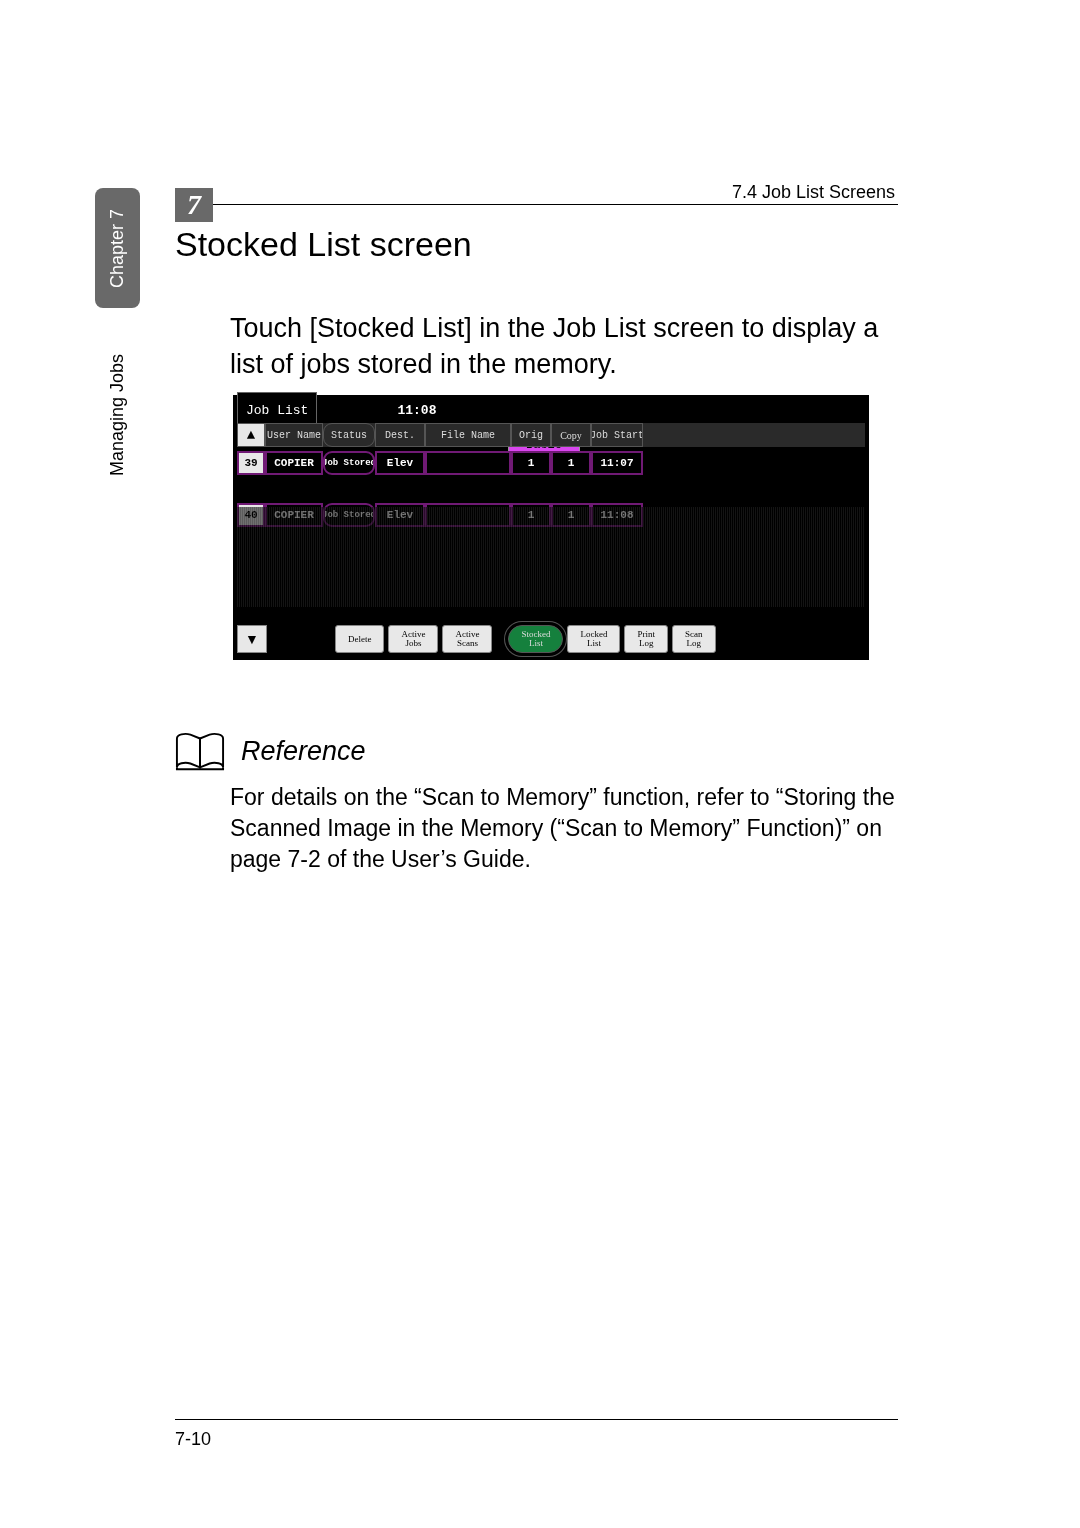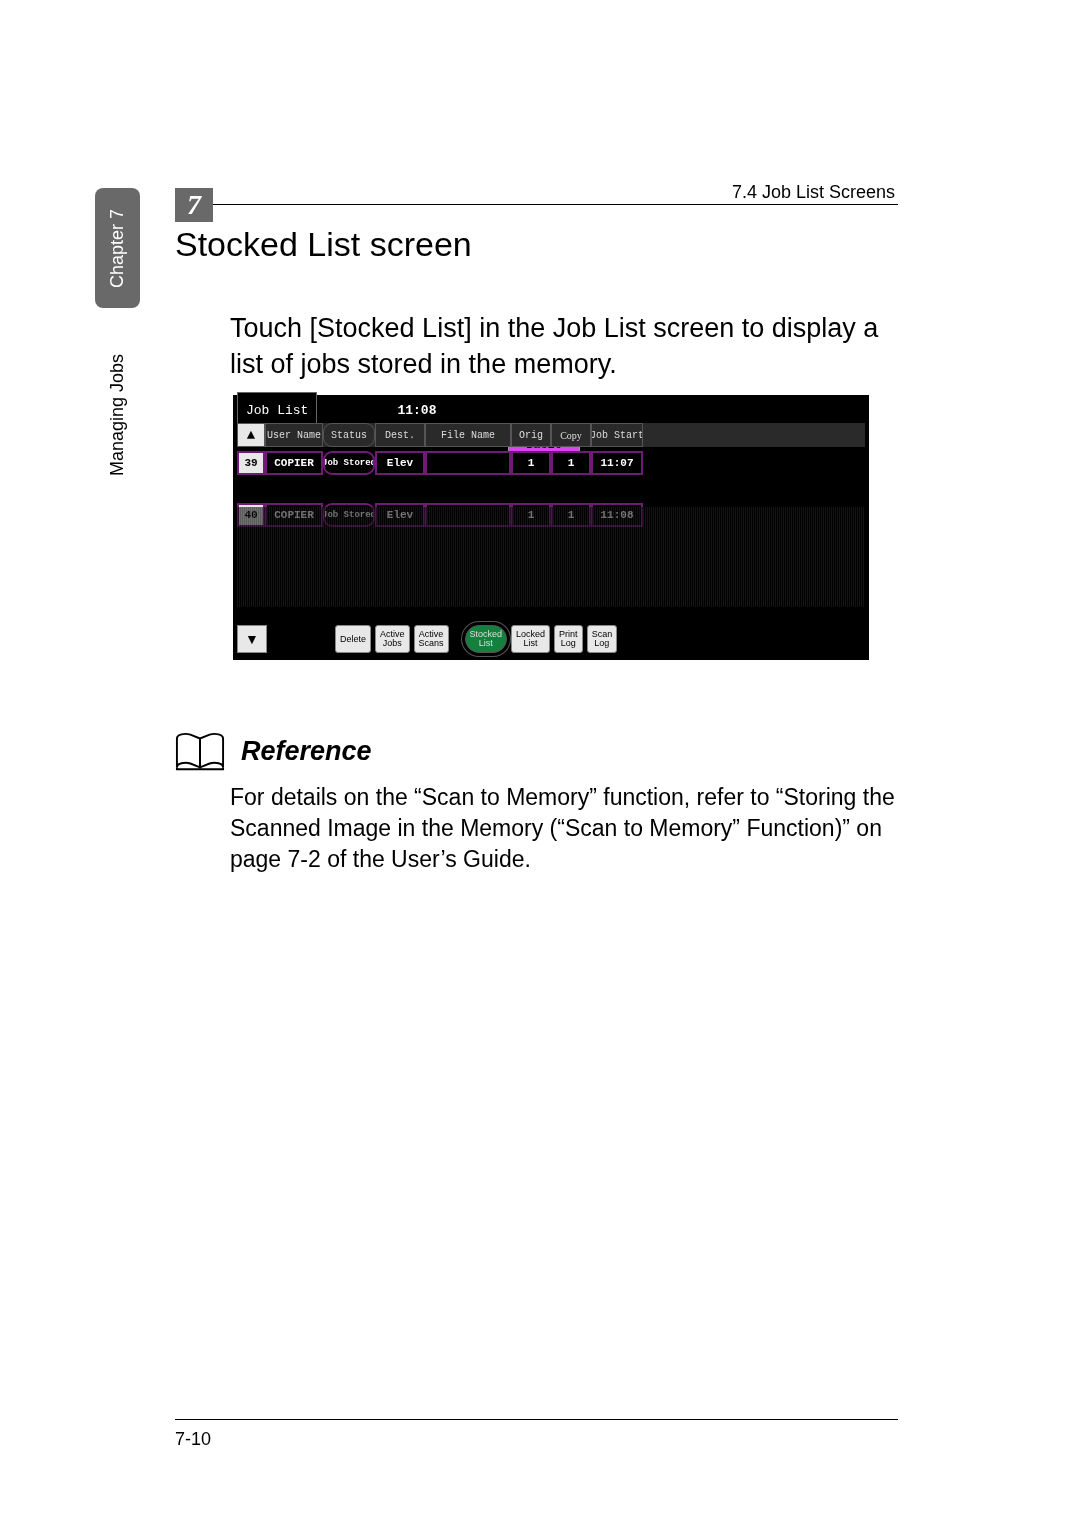--- a/index.html
+++ b/index.html
@@ -237,27 +237,27 @@
     align-items: center;
     justify-content: center;
   }
   .ds-btn {
     height: 26px;
     background: #e8e8e8;
     border: 1px solid #888;
     color: #000;
     font-size: 9px;
     line-height: 1;
-    font-family: Liberation Sans, sans-serif;
+    font-family: Liberation Serif, serif;
     display: flex;
     flex-direction: column;
     align-items: center;
     justify-content: center;
     border-radius: 3px;
-    padding: 0 4px;
+    padding: 0 12px;
     white-space: nowrap;
   }
   .ds-btn.dark {
     background: #15803d;
     color: #ddd;
     border: 1px solid #555;
     border-radius: 14px;
     box-shadow: 0 0 0 3px #000, 0 0 0 4px #555;
     margin-left: 12px;
   }
@@ -272,21 +272,21 @@
     gap: 16px;
   }
   .book-icon {
     width: 50px;
     height: 42px;
   }
   .book-icon svg { width: 100%; height: 100%; }
   .reference-label {
     font-size: 27px;
     font-style: italic;
-    font-weight: bold;
+    font-weight: normal;
     text-align: right;
   }
   .body-text-2 {
     position: absolute;
     left: 230px;
     top: 782px;
     width: 675px;
     font-size: 23px;
     line-height: 1.35;
   }

